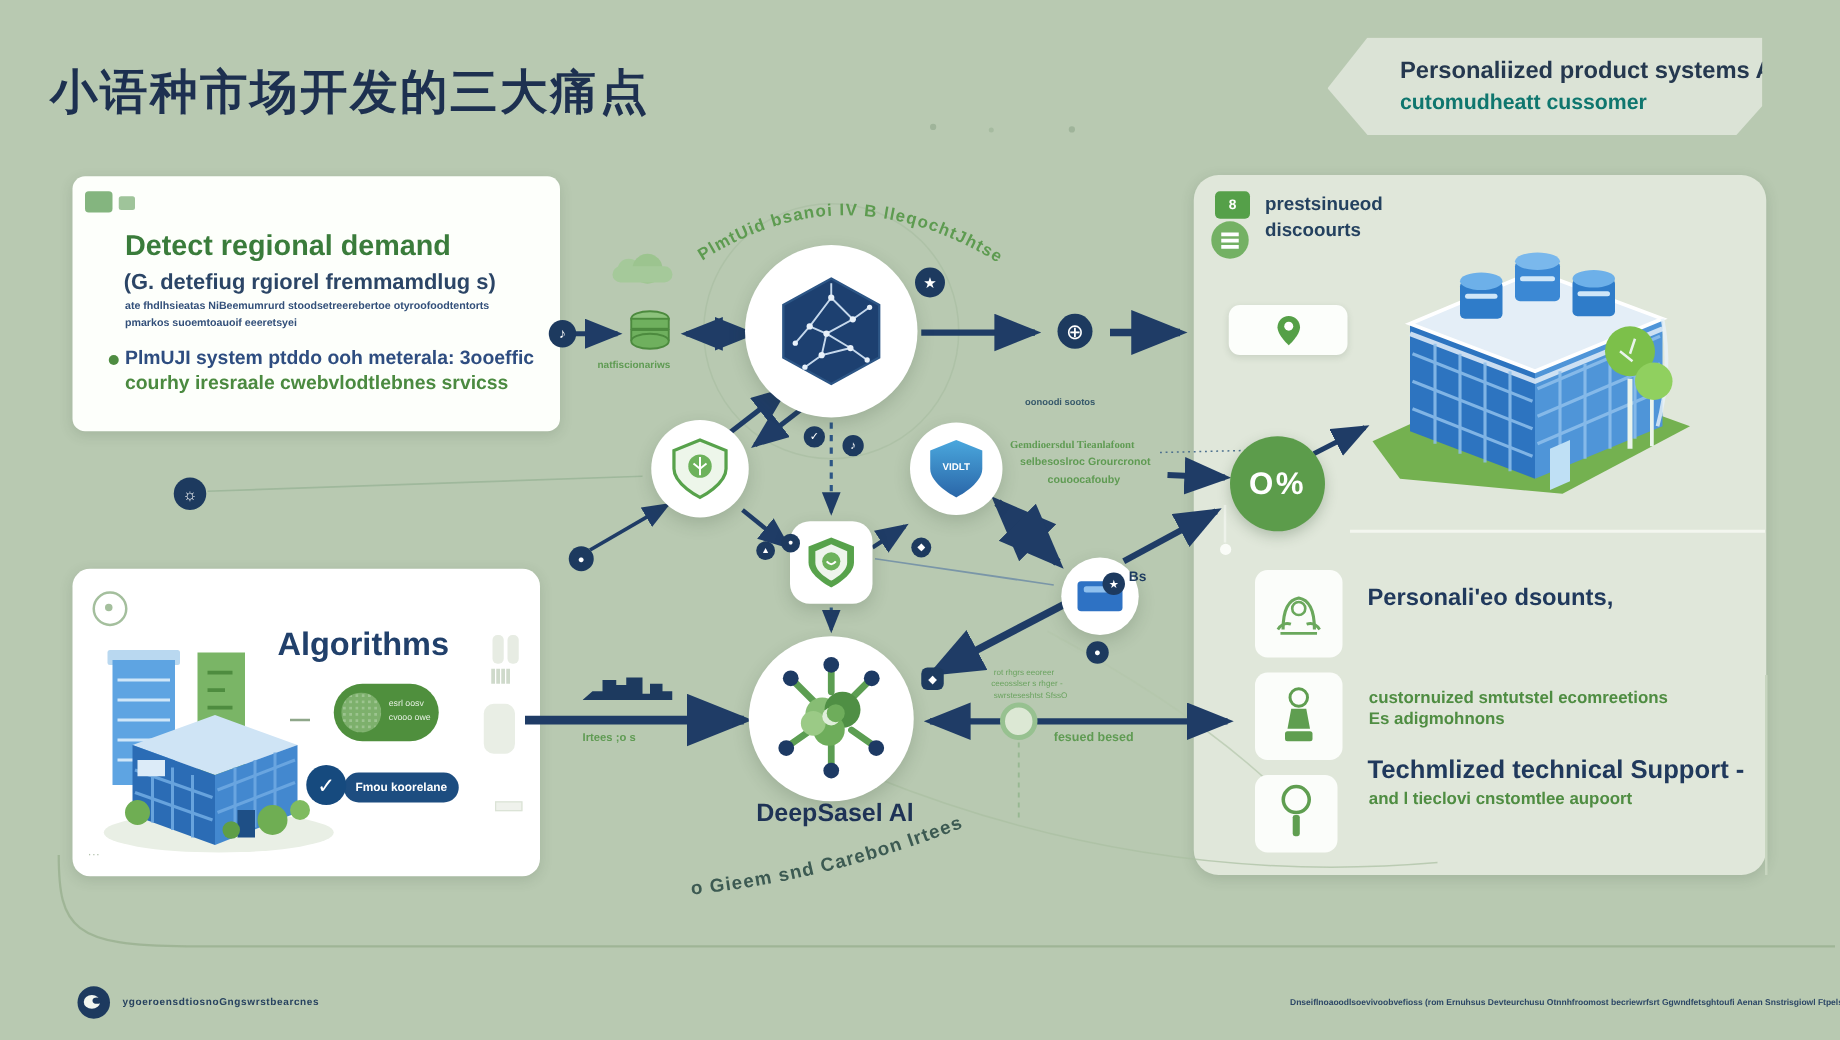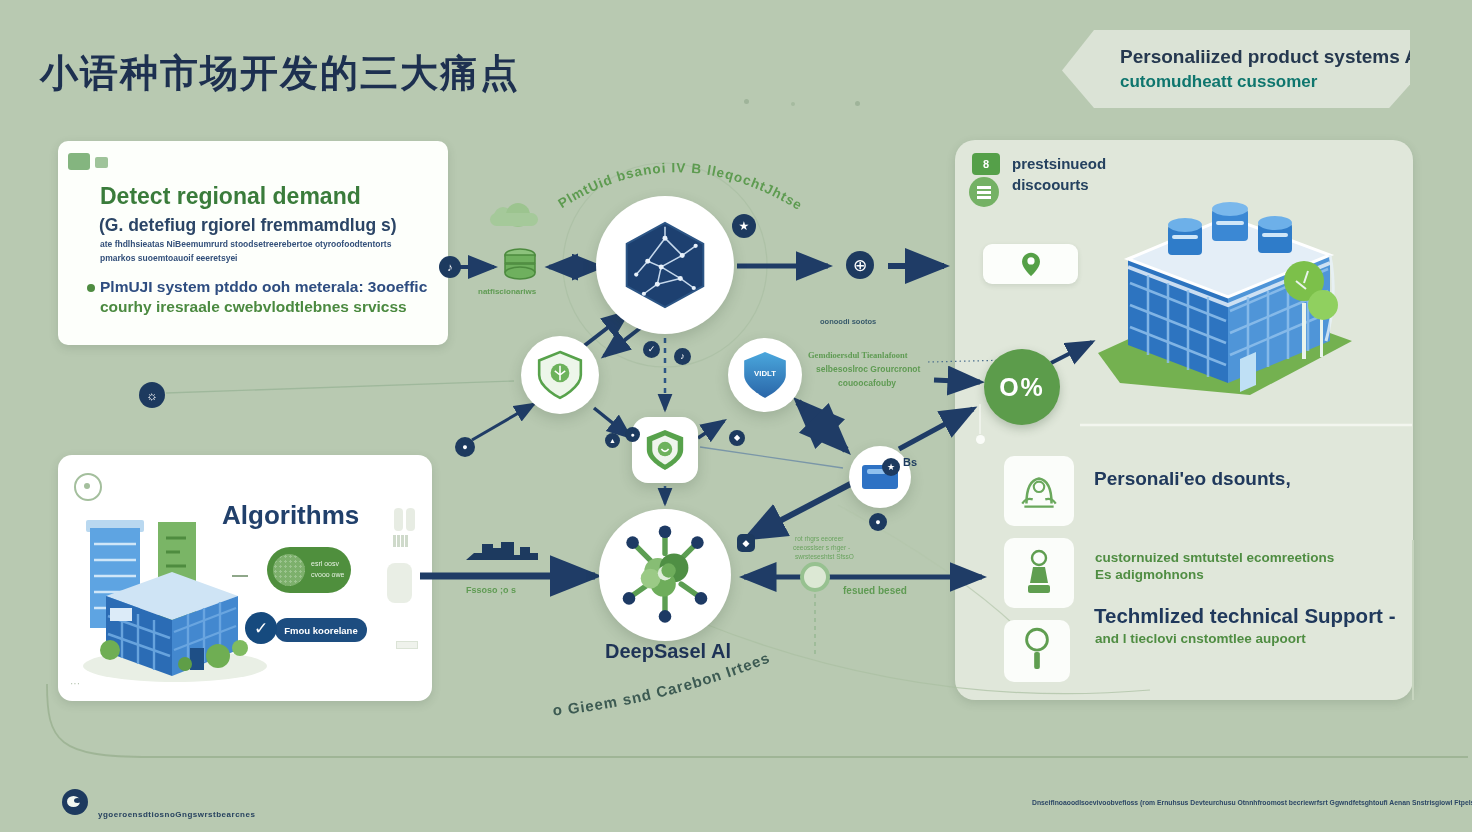--- a/index.html
+++ b/index.html
@@ -405,26 +405,26 @@
       <path d="M0 22 h72 v-7 h-8 v-6 h-10 v8 h-6 v-13 h-13 v6 h-8 v-4 h-11 v9 h-8 z" fill="#1d3a5f"></path>
     </svg>
   </div>
 
   <div class="txt" style="left:478px;top:287px;font-size:8px;font-weight:600;color:#5f9b53;">natfiscionariws</div>
   <div class="txt" style="left:820px;top:285px;font-size:7.5px;font-weight:600;color:#37596b;margin-top:32px;">oonoodi sootos</div>
   <div class="txt" style="left:808px;top:350px;font-size:8.5px;font-weight:600;color:#5f9b53;font-family:Liberation Serif, serif;">Gemdioersdul Tieanlafoont</div>
   <div class="txt" style="left:816px;top:364px;font-size:8.5px;font-weight:600;color:#5f9b53;">selbesoslroc Grourcronot</div>
   <div class="txt" style="left:838px;top:378px;font-size:8.5px;font-weight:600;color:#5f9b53;">couoocafouby</div>
   <div class="txt" style="left:903px;top:456px;font-size:11px;font-weight:700;color:#1c3a5f;">Bs</div>
-  <div class="txt" style="left:466px;top:585px;font-size:9px;font-weight:600;color:#5f9b53;">Fssoso ;o s</div>
+  <div class="txt" style="left:466px;top:585px;font-size:9px;font-weight:600;color:#5f9b53;">Irtees ;o s</div>
   <div class="txt" style="left:843px;top:585px;font-size:10px;font-weight:600;color:#5f9b53;">fesued besed</div>
   <div class="txt" style="left:795px;top:535px;font-size:6.5px;color:#6aa35f;">rot rhgrs eeoreer</div>
   <div class="txt" style="left:793px;top:544px;font-size:6.5px;color:#6aa35f;">ceeosslser s rhger -</div>
   <div class="txt" style="left:795px;top:553px;font-size:6.5px;color:#6aa35f;">swrsteseshtst SfssO</div>
 
   <div class="abs" style="left:62px;top:789px;width:26px;height:26px;border-radius:50%;background:#1d3a5f;z-index:5;">
     <div style="position:absolute;left:5px;top:7px;width:13px;height:11px;border-radius:50%;background:#f2f6f0;"></div>
     <div style="position:absolute;left:12px;top:9px;width:7px;height:5px;border-radius:50%;background:#1d3a5f;"></div>
   </div>
-  <div class="txt" style="left:98px;top:797px;font-size:8px;font-weight:700;color:#27425f;letter-spacing:.5px;margin-top:13px;">ygoeroensdtiosnoGngswrstbearcnes</div>
+  <div class="txt" style="left:98px;top:797px;font-size:8px;font-weight:700;color:#27425f;letter-spacing:.5px;">ygoeroensdtiosnoGngswrstbearcnes</div>
   <div class="txt" style="left:1032px;top:799px;font-size:6.8px;font-weight:600;color:#2c4766;">Dnseiflnoaoodlsoevivoobvefioss (rom Ernuhsus Devteurchusu Otnnhfroomost becriewrfsrt Ggwndfetsghtoufi Aenan Snstrisgiowl Ftpelsguonfw oeoeneg</div>
 
 </div>
 
 </body></html>

